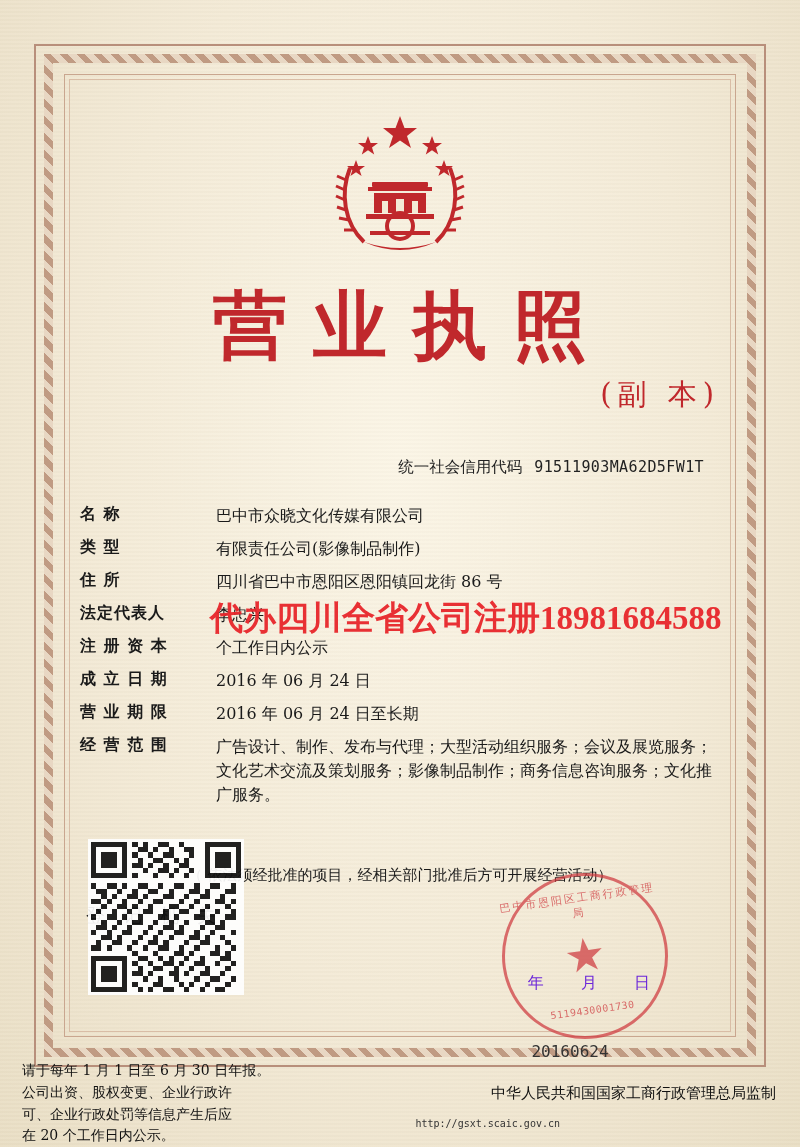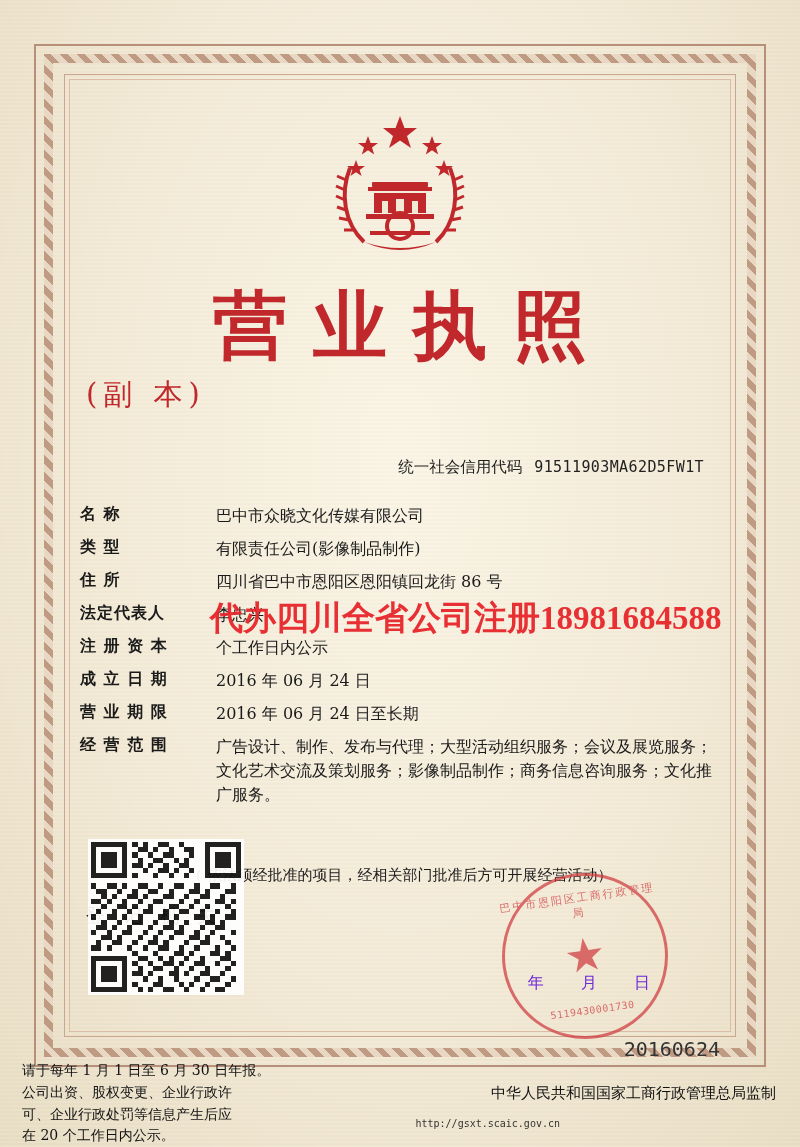--- a/index.html
+++ b/index.html
@@ -54,21 +54,21 @@
     font-family:"DejaVu Serif", serif;
     font-weight:bold;
     font-size:74px;
     letter-spacing:26px;
     color:#c0282c;
     margin:14px 0 0 0;
     text-indent:26px;
     line-height:1.05;
   }
   .subtitle{
-    text-align:left;
+    text-align:right;
     font-family:"DejaVu Serif", serif;
     font-size:29px;
     color:#c0282c;
     letter-spacing:6px;
     margin-top:10px;
     text-indent:6px;
   }
   .credit-line{
     margin-top:42px;
     text-align:right;
@@ -128,23 +128,23 @@
     padding-right:54px;
     font-size:16px;
     letter-spacing:16px;
     color:#6d28d9;
     font-family:"DejaVu Serif",serif;
   }
   .date-nums{
     position:absolute;
     right:80px;bottom:86px;
     width:300px;
-    display:flex;justify-content:flex-end;
+    display:flex;justify-content:center;
     font-family:"DejaVu Sans Mono",monospace;
-    font-size:20px;color:#333;margin-left:23px;
+    font-size:16px;color:#333;margin-left:23px;
   }
 
   
   .qr{
     position:absolute;left:88px;bottom:152px;
     width:150px;height:150px;
     background:#fff;
     padding:3px;
     opacity:.92;
   }

